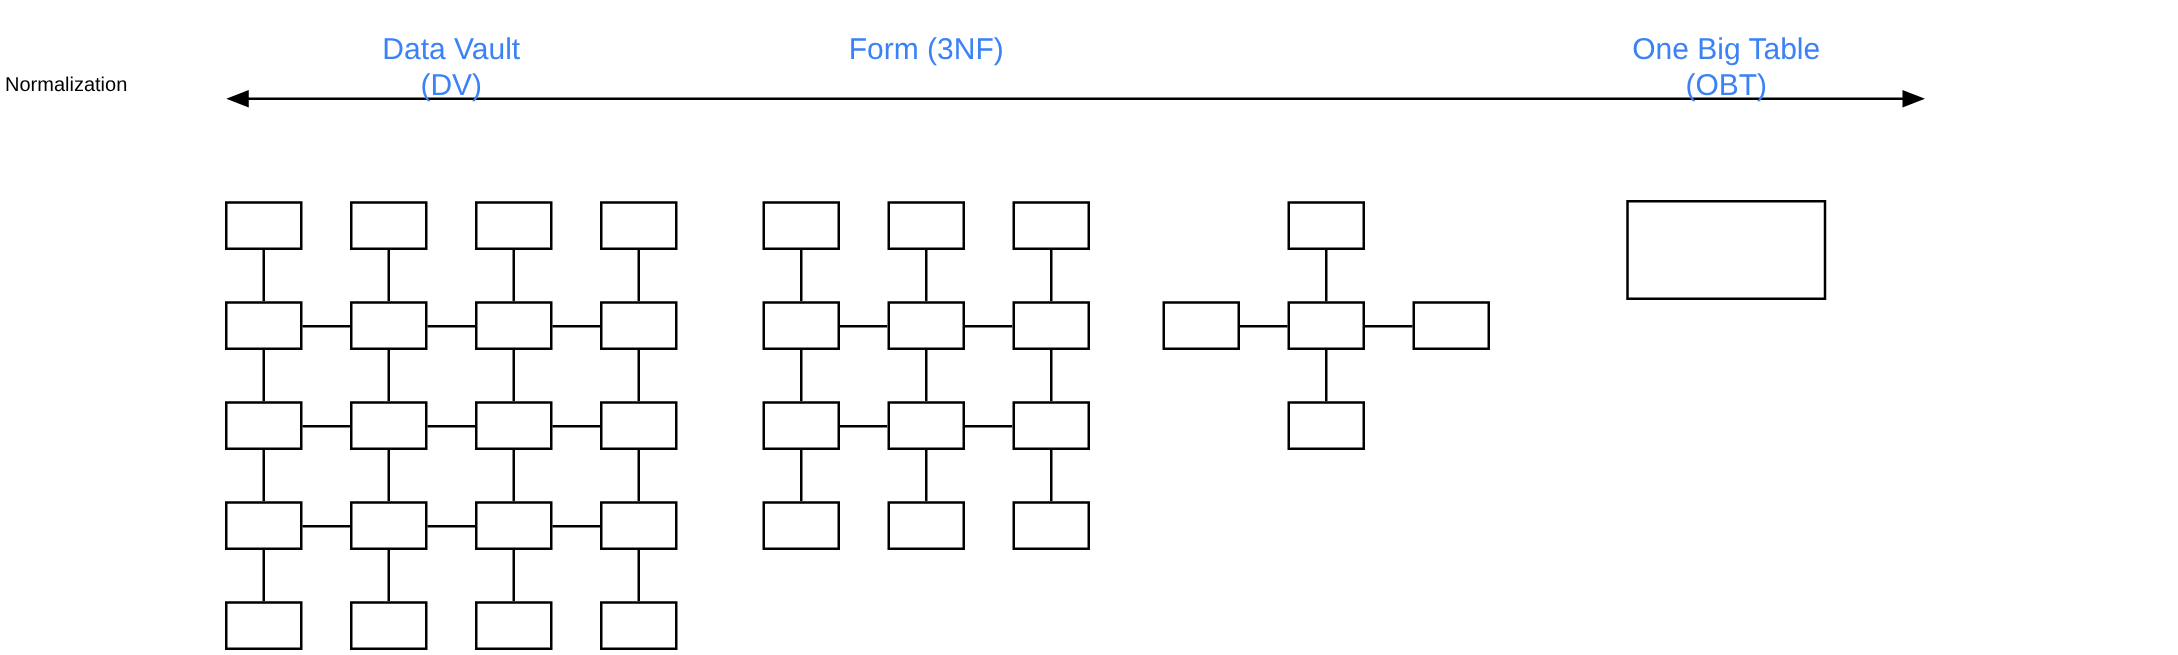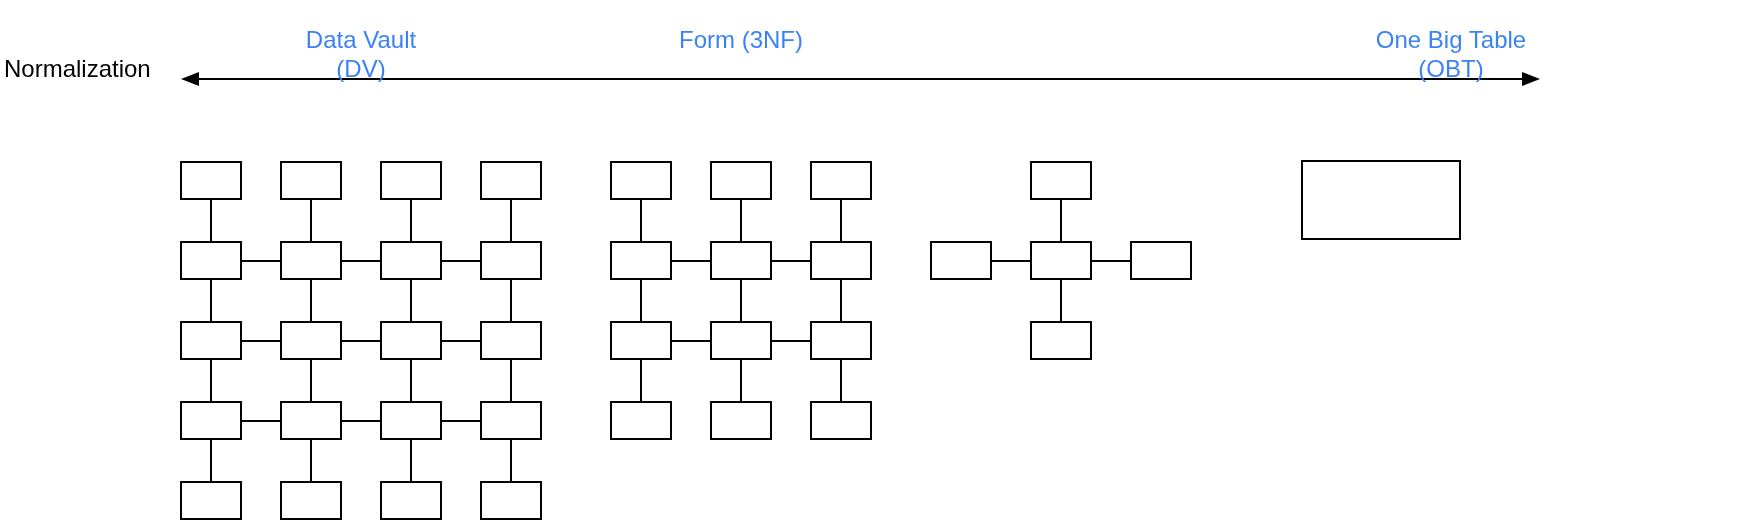--- a/index.html
+++ b/index.html
@@ -8,21 +8,21 @@
   #canvas {
     position: relative;
     width: 1742px;
     height: 524px;
     background: #ffffff;
     overflow: hidden;
   }
   .axis-label {
     position: absolute;
     top: 55px;
-    font-size: 24px;
+    font-size: 16px;
     line-height: 28px;
     white-space: nowrap;
     color: #000000;
   }
   #normalization-label { left: 4px; }
   #denormalization-label { left: 1563px; }
   .approach-label {
     position: absolute;
     top: 1px;
     width: 260px;
@@ -70,21 +70,21 @@
 
   <div class="approach-label" style="left: 231px;">
     <div>Data Vault</div>
     <div>(DV)</div>
   </div>
   <div class="approach-label" style="left: 611px;">
     <div>Form (3NF)</div>
   </div>
   <div class="approach-label" style="left: 934px;">
   </div>
-  <div class="approach-label" style="left: 1321px;">
+  <div class="approach-label" style="left: 1251px;">
     <div>One Big Table</div>
     <div>(OBT)</div>
   </div>
 
   <div id="diagram-layer">
       <div class="entity-box" style="left: 180px; top: 161px; width: 62px; height: 39px;"></div>
       <div class="connector" style="left: 210px; top: 200px; width: 2px; height: 41px;"></div>
       <div class="entity-box" style="left: 280px; top: 161px; width: 62px; height: 39px;"></div>
       <div class="connector" style="left: 310px; top: 200px; width: 2px; height: 41px;"></div>
       <div class="entity-box" style="left: 380px; top: 161px; width: 62px; height: 39px;"></div>

